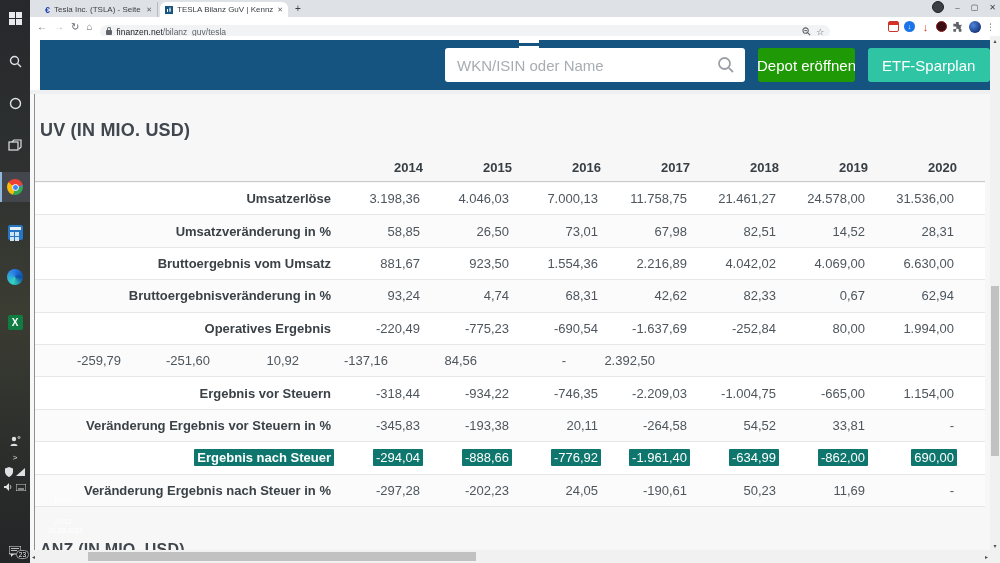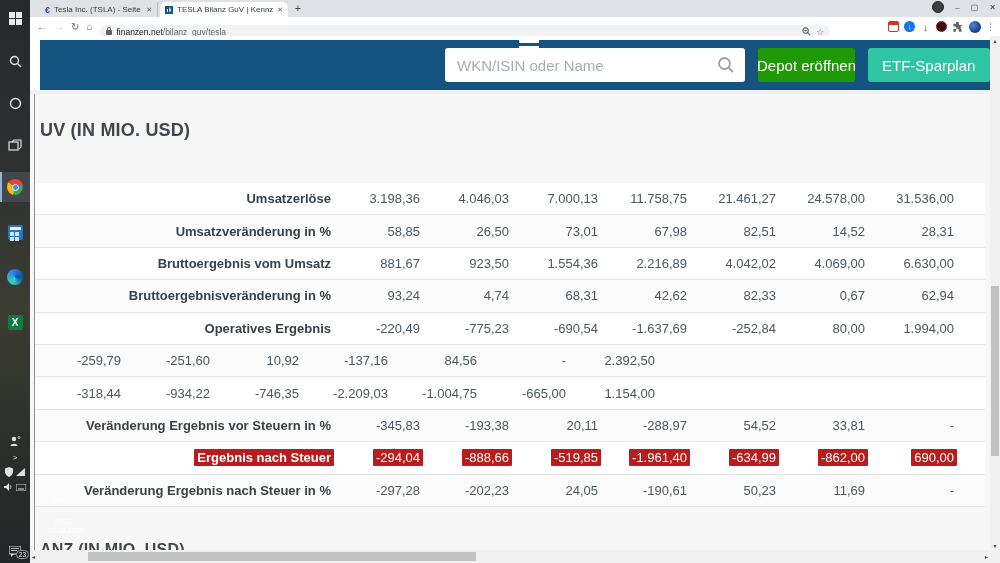--- a/index.html
+++ b/index.html
@@ -81,21 +81,21 @@
   .guv-title{position:absolute;left:10px;top:84px;font-size:18px;font-weight:bold;color:#40474e;letter-spacing:.2px;}
   .yearsrow{position:absolute;left:5px;top:118px;width:950px;height:28px;display:flex;align-items:center;padding-right:28px;box-sizing:border-box;border-bottom:1px solid #c9c9c9;}
   .yearsrow .spacer{width:299px;}
   .ycell{width:89px;text-align:right;font-size:13px;font-weight:bold;color:#373e44;}
   .tbl{position:absolute;left:5px;top:147px;width:950px;}
   .trow{display:flex;align-items:center;height:32.4px;padding-right:28px;box-sizing:border-box;background:#fff;border-bottom:1px solid #e7e7e7;}
   .trow:nth-child(even){background:#fbfbfb;}
   .tlabel{width:299px;text-align:right;font-size:13px;font-weight:bold;color:#3a4147;white-space:nowrap;}
   .tcell{width:89px;text-align:right;font-size:13px;color:#4e565d;white-space:nowrap;}
   .lv,.v{padding:1px 3px;border-radius:1px;}
-  .sel .lv,.sel .v{background:#b91c1c;color:#fff;}
+  .sel .lv,.sel .v{background:#0f766e;color:#fff;}
   .bilanz-title{position:absolute;left:10px;top:505px;font-size:16px;font-weight:bold;color:#40474e;letter-spacing:.2px;}
 
   
   .vscroll{position:absolute;right:0;top:0;width:10px;height:514px;background:#f1f1f1;z-index:5;}
   .vthumb{position:absolute;left:1px;top:250px;width:8px;height:170px;background:#c1c1c1;}
   .varrow{position:absolute;left:0;width:10px;text-align:center;font-size:6px;color:#505050;}
   .hscroll{position:absolute;left:0;top:514px;width:960px;height:13px;background:#f1f1f1;display:flex;align-items:center;z-index:6;}
   .hthumb{position:absolute;left:58px;top:2px;width:388px;height:9px;background:#c1c1c1;}
   .harrow{position:absolute;top:3px;font-size:6px;color:#505050;}
   .corner{position:absolute;left:960px;top:514px;width:10px;height:13px;background:#f1f1f1;z-index:6;}
@@ -251,20 +251,30 @@
         </div>
         <div class="hbtn btn-etf">ETF-Sparplan</div>
         <div class="hbtn btn-depot">Depot eröffnen</div>
       </div>
       <div class="grayband"></div>
       <div class="contentbg"></div>
       <div class="cutline"></div>
 
       <h2 class="guv-title" style="margin:0">UV (IN MIO. USD)</h2>
 
+      <div class="yearsrow">
+        <span class="spacer"></span>
+        <span class="ycell">2014</span>
+        <span class="ycell">2015</span>
+        <span class="ycell">2016</span>
+        <span class="ycell">2017</span>
+        <span class="ycell">2018</span>
+        <span class="ycell">2019</span>
+        <span class="ycell">2020</span>
+      </div>
 
       <div class="tbl" id="tbl">
           <div class="trow">
     <span class="tlabel"><span class="lv">Umsatzerlöse</span></span>
   <span class="tcell"><span class="v">3.198,36</span></span>
             <span class="tcell"><span class="v">4.046,03</span></span>
             <span class="tcell"><span class="v">7.000,13</span></span>
             <span class="tcell"><span class="v">11.758,75</span></span>
             <span class="tcell"><span class="v">21.461,27</span></span>
             <span class="tcell"><span class="v">24.578,00</span></span>
@@ -313,43 +323,44 @@
           <div class="trow">
   <span class="tcell"><span class="v">-259,79</span></span>
             <span class="tcell"><span class="v">-251,60</span></span>
             <span class="tcell"><span class="v">10,92</span></span>
             <span class="tcell"><span class="v">-137,16</span></span>
             <span class="tcell"><span class="v">84,56</span></span>
             <span class="tcell"><span class="v">-</span></span>
             <span class="tcell"><span class="v">2.392,50</span></span>
           </div>
           <div class="trow">
+    <span class="tlabel"><span class="lv">Ergebnis vor Steuern</span></span>
   <span class="tcell"><span class="v">-318,44</span></span>
             <span class="tcell"><span class="v">-934,22</span></span>
             <span class="tcell"><span class="v">-746,35</span></span>
             <span class="tcell"><span class="v">-2.209,03</span></span>
             <span class="tcell"><span class="v">-1.004,75</span></span>
             <span class="tcell"><span class="v">-665,00</span></span>
             <span class="tcell"><span class="v">1.154,00</span></span>
           </div>
           <div class="trow">
     <span class="tlabel"><span class="lv">Veränderung Ergebnis vor Steuern in %</span></span>
   <span class="tcell"><span class="v">-345,83</span></span>
             <span class="tcell"><span class="v">-193,38</span></span>
             <span class="tcell"><span class="v">20,11</span></span>
-            <span class="tcell"><span class="v">-288,97</span></span>
+            <span class="tcell"><span class="v">-264,58</span></span>
             <span class="tcell"><span class="v">54,52</span></span>
             <span class="tcell"><span class="v">33,81</span></span>
             <span class="tcell"><span class="v">-</span></span>
           </div>
           <div class="trow sel">
     <span class="tlabel"><span class="lv">Ergebnis nach Steuer</span></span>
   <span class="tcell"><span class="v">-294,04</span></span>
             <span class="tcell"><span class="v">-888,66</span></span>
-            <span class="tcell"><span class="v">-519,85</span></span>
+            <span class="tcell"><span class="v">-776,92</span></span>
             <span class="tcell"><span class="v">-1.961,40</span></span>
             <span class="tcell"><span class="v">-634,99</span></span>
             <span class="tcell"><span class="v">-862,00</span></span>
             <span class="tcell"><span class="v">690,00</span></span>
           </div>
           <div class="trow">
     <span class="tlabel"><span class="lv">Veränderung Ergebnis nach Steuer in %</span></span>
   <span class="tcell"><span class="v">-297,28</span></span>
             <span class="tcell"><span class="v">-202,23</span></span>
             <span class="tcell"><span class="v">24,05</span></span>

